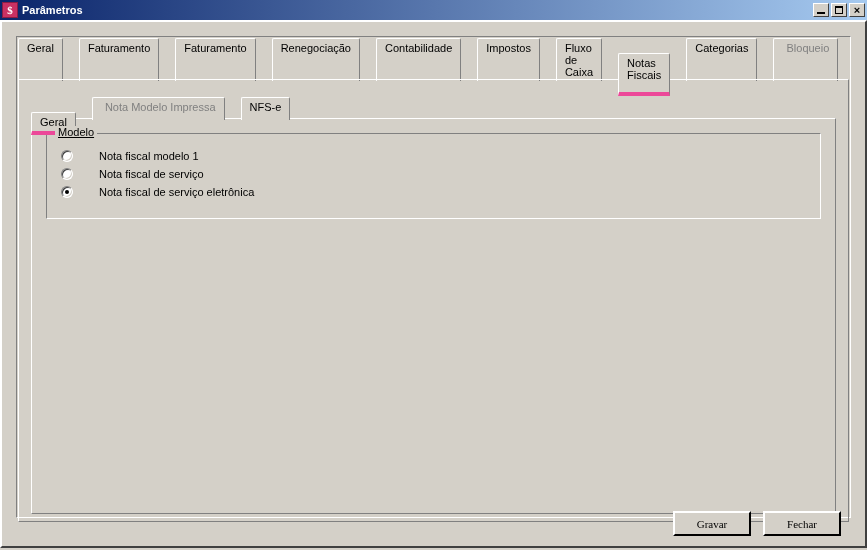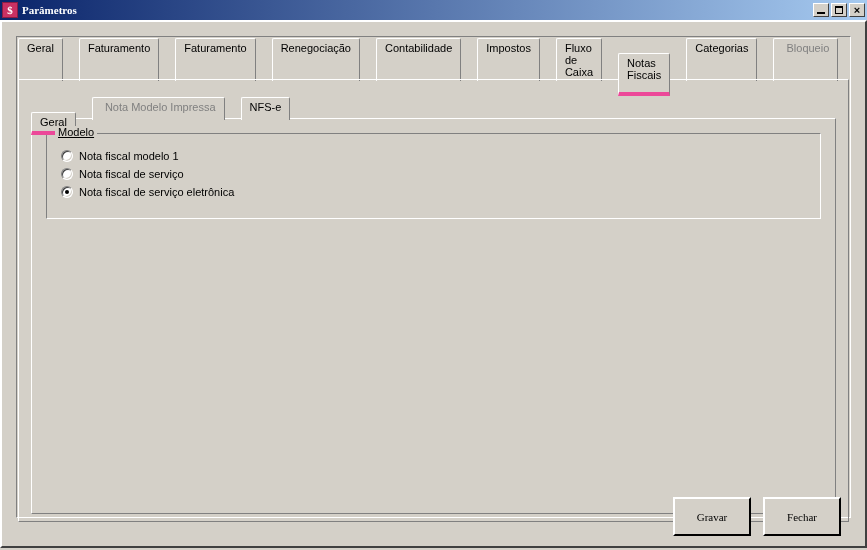--- a/index.html
+++ b/index.html
@@ -29,21 +29,21 @@
       margin-right: 4px;
       display: flex;
       align-items: center;
       justify-content: center;
       font-family: Verdana;
       font-size: 11px;
       font-weight: bold;
       color: #fff;
       border: 1px solid #8a1c44;
     }
-    .titlebar-title { flex: 1; font-family: Liberation Serif, serif; }
+    .titlebar-title { flex: 1; }
     .titlebar-buttons { display: flex; gap: 0; }
     .titlebar-btn {
       width: 16px;
       height: 14px;
       background: #d4d0c8;
       border: 1px solid #fff;
       border-right-color: #404040;
       border-bottom-color: #404040;
       display: flex;
       align-items: center;
@@ -127,20 +127,21 @@
       background: #d4d0c8;
       padding: 0 3px;
       z-index: 3;
       text-decoration: underline;
     }
     .radio-row {
       display: flex;
       align-items: center;
       margin: 6px 0;
       cursor: pointer;
+      gap: 20px;
     }
     .radio-circle {
       width: 12px;
       height: 12px;
       border-radius: 50%;
       background: #fff;
       border: 1px solid #808080;
       border-right-color: #fff;
       border-bottom-color: #fff;
       box-shadow: inset -1px -1px 0 #d4d0c8, inset 1px 1px 0 #404040;
@@ -159,21 +160,21 @@
     }
     .button-row {
       position: absolute;
       right: 24px;
       bottom: 10px;
       display: flex;
       gap: 12px;
     }
     .win-button {
       width: 78px;
-      height: 39px;
+      height: 25px;
       background: #d4d0c8;
       border: 1px solid #404040;
       border-left-color: #fff;
       border-top-color: #fff;
       box-shadow: 1px 1px 0 #000 inset, -1px -1px 0 #808080 inset;
       box-shadow: none;
       cursor: pointer;
       text-align: center;
       font-family: Tahoma;
       font-size: 11px;

